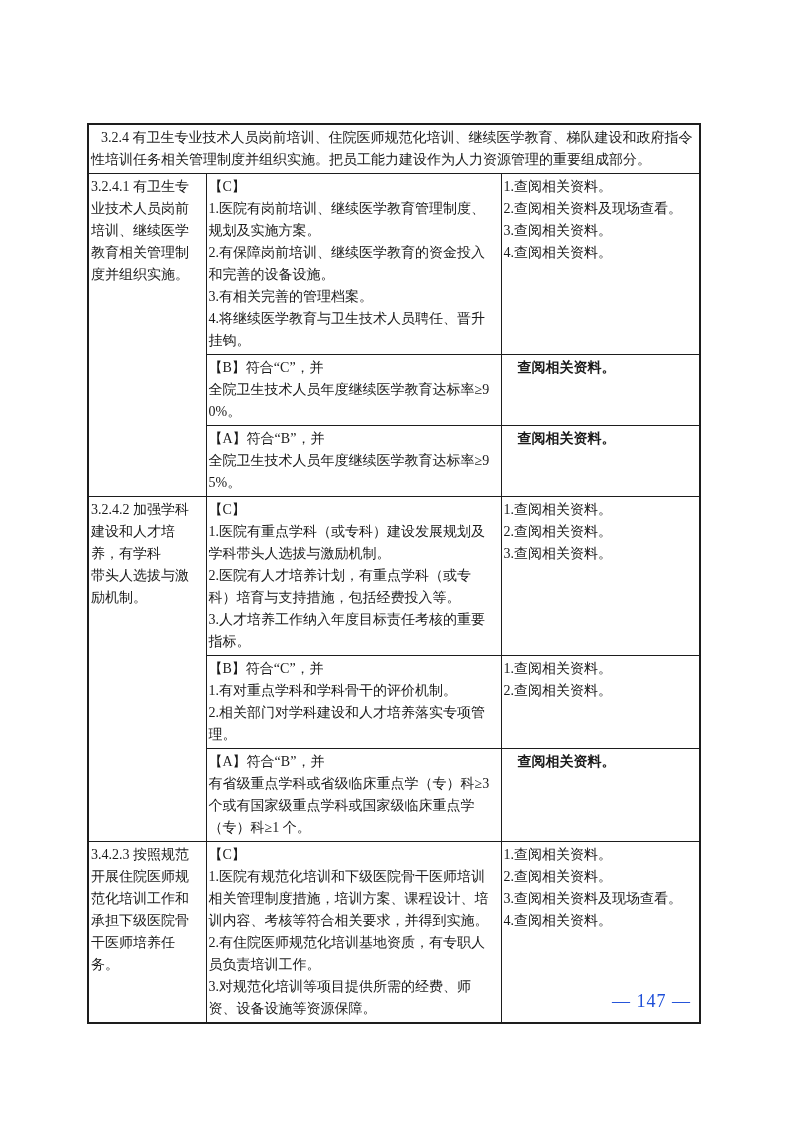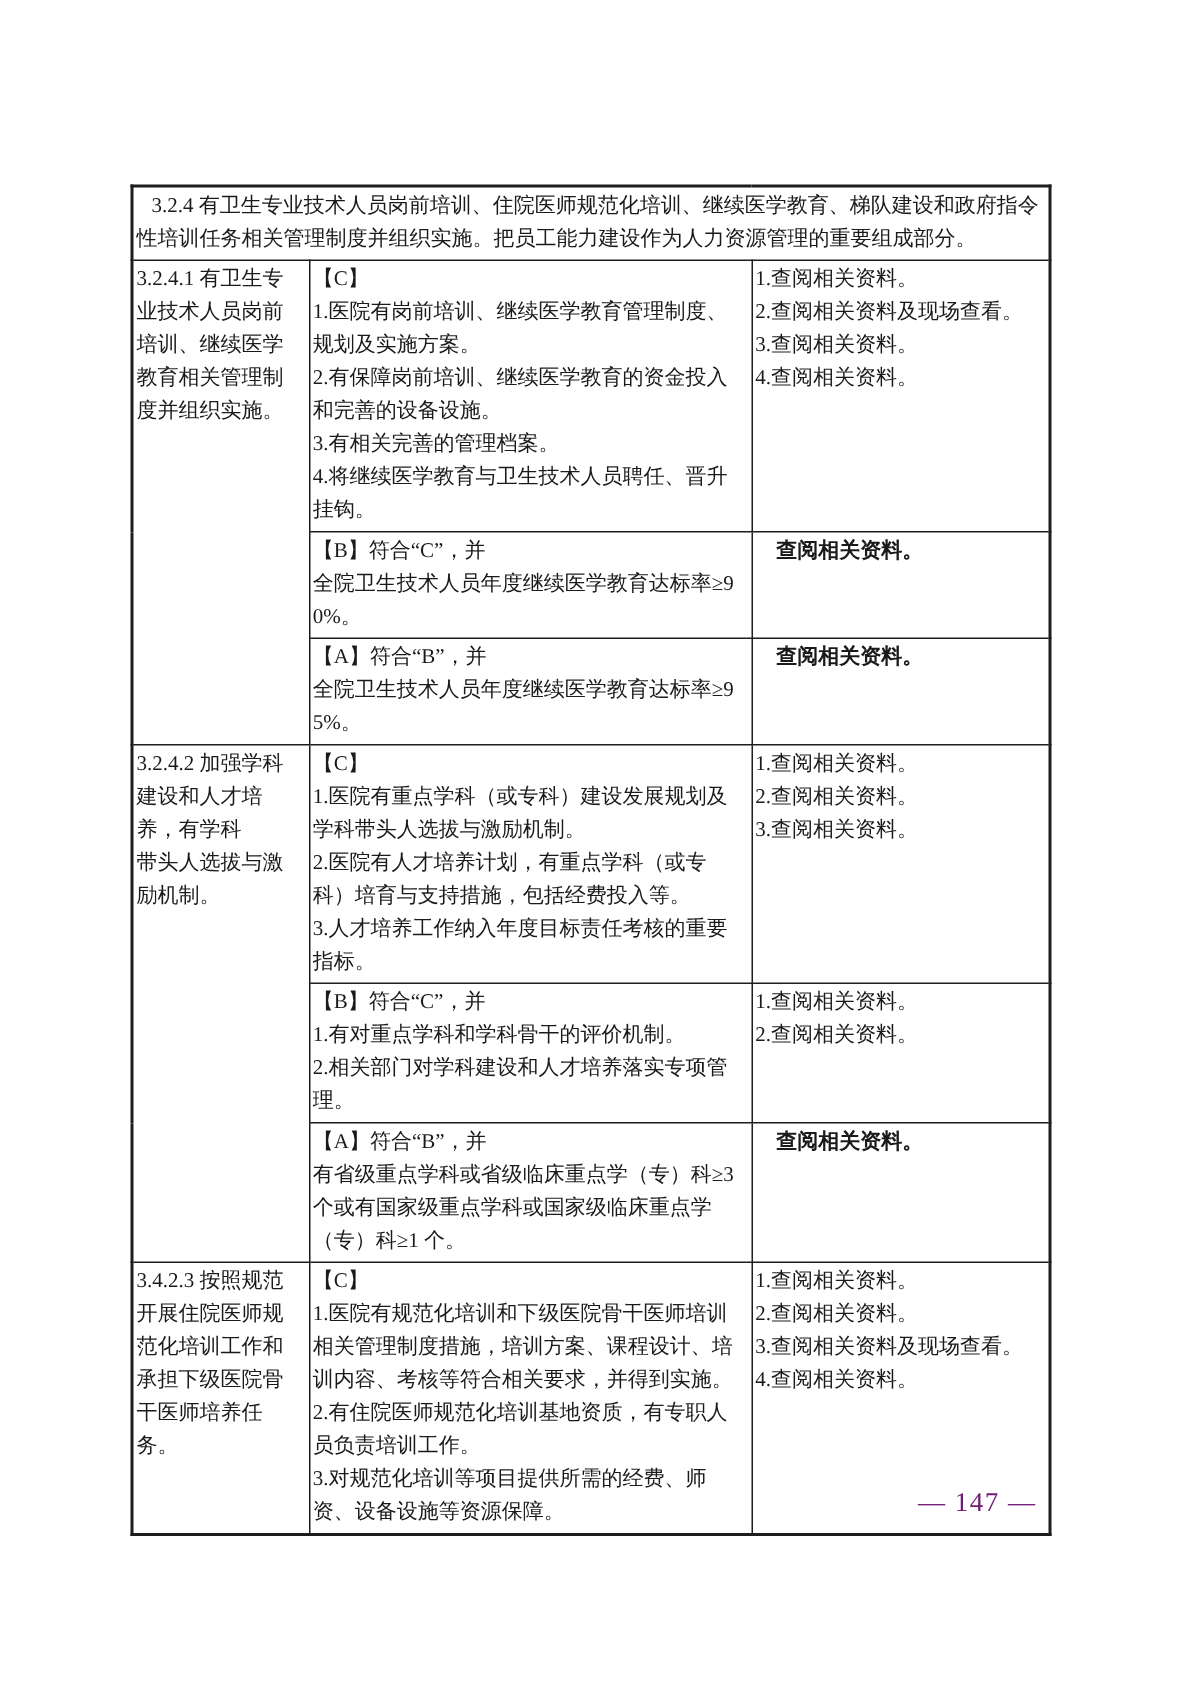--- a/index.html
+++ b/index.html
@@ -48,21 +48,21 @@
   tr.rh88  { height: 88px;  }
   tr.rh89  { height: 89px;  }
   .pagenum {
     position: absolute;
     left: 612px;
     top: 990px;
     width: 110px;
     font-size: 18px;
     line-height: 22px;
     letter-spacing: 1px;
-    color: #701a75;
+    color: #1d4ed8;
   }
 </style>
 </head>
 <body>
 
 <div class="page">
 
   <table class="eval">
     <colgroup>
       <col style="width:118px">

